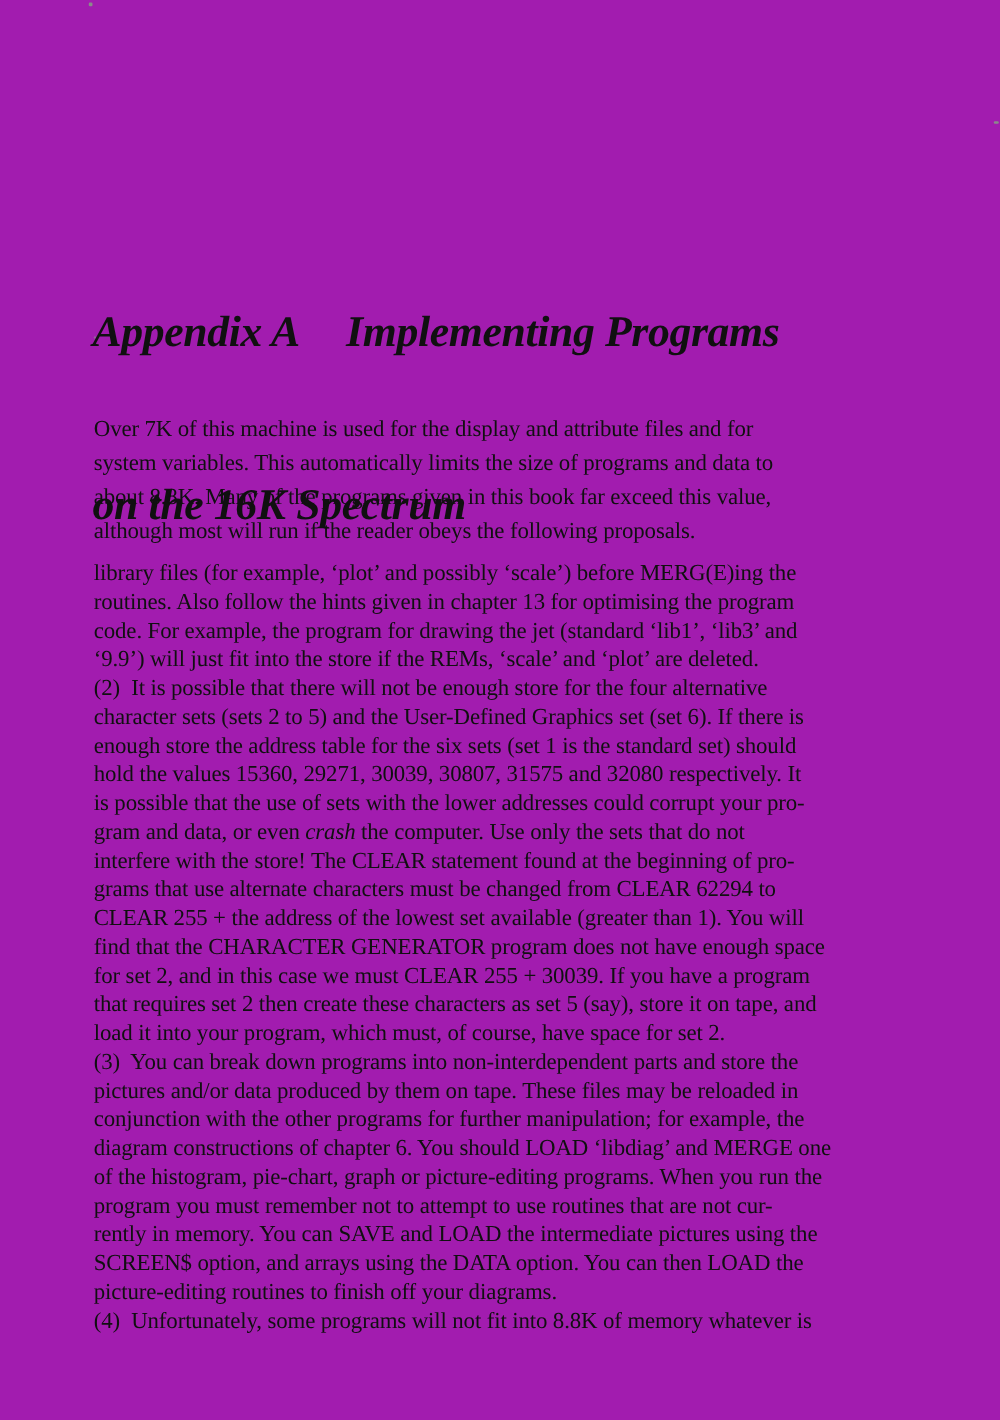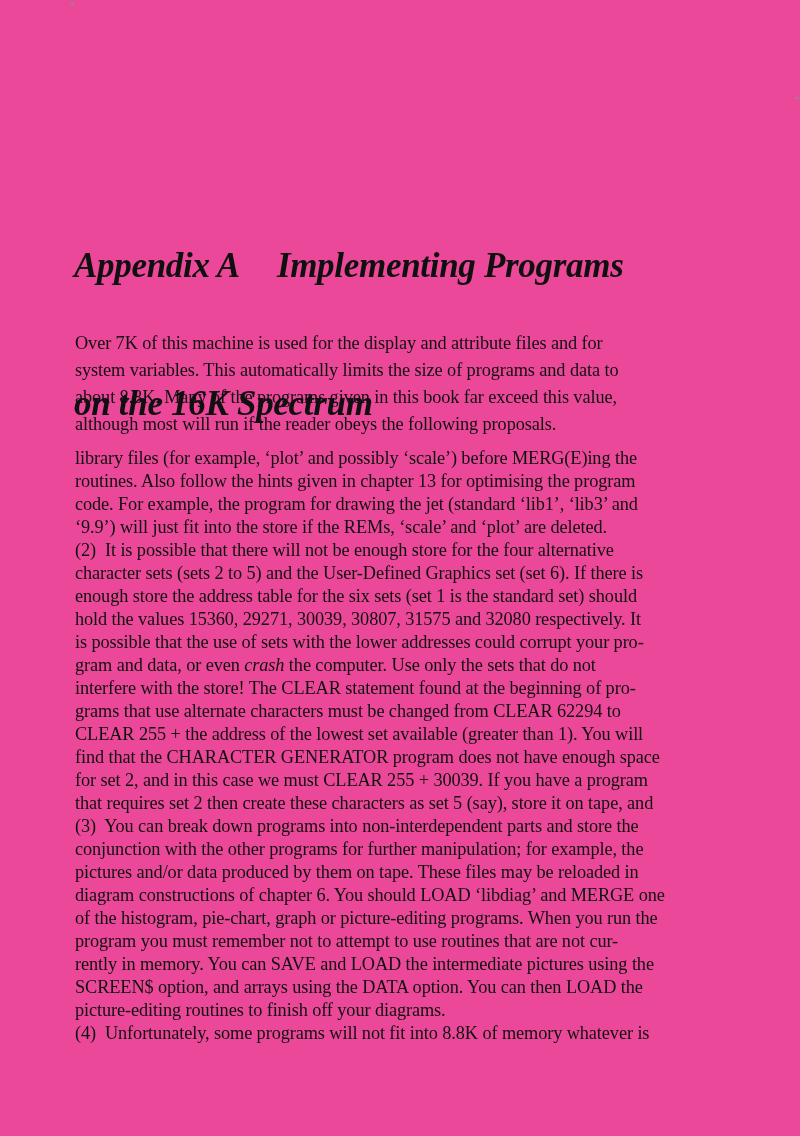--- a/index.html
+++ b/index.html
@@ -4,21 +4,21 @@
 <style>
   html, body {
     margin: 0;
     padding: 0;
     background: #e8e8e8;
   }
   .page {
     position: relative;
     width: 800px;
     height: 1136px;
-    background: #ec4899;
+    background: #a21caf;
     overflow: hidden;
     font-family: "Liberation Serif", "DejaVu Serif", serif;
     color: #101010;
   }
   .title {
     position: absolute;
     left: 74px;
     top: 151px;
     font-size: 35px;
     font-weight: bold;
@@ -95,25 +95,26 @@
         <div class="line"><span>enough store the address table for the six sets (set 1 is the standard set) should</span></div>
         <div class="line"><span>hold the values 15360, 29271, 30039, 30807, 31575 and 32080 respectively. It</span></div>
         <div class="line"><span>is possible that the use of sets with the lower addresses could corrupt your pro-</span></div>
         <div class="line"><span>gram and data, or even </span><span class="em">crash</span><span> the computer. Use only the sets that do not</span></div>
         <div class="line"><span>interfere with the store! The CLEAR statement found at the beginning of pro-</span></div>
         <div class="line"><span>grams that use alternate characters must be changed from CLEAR 62294 to</span></div>
         <div class="line"><span>CLEAR 255 + the address of the lowest set available (greater than 1). You will</span></div>
         <div class="line"><span>find that the CHARACTER GENERATOR program does not have enough space</span></div>
         <div class="line"><span>for set 2, and in this case we must CLEAR 255 + 30039. If you have a program</span></div>
         <div class="line"><span>that requires set 2 then create these characters as set 5 (say), store it on tape, and</span></div>
+        <div class="line"><span>load it into your program, which must, of course, have space for set 2.</span></div>
       </div>
       <div class="paragraph item">
         <div class="line"><span>(3)  You can break down programs into non-interdependent parts and store the</span></div>
+        <div class="line"><span>pictures and/or data produced by them on tape. These files may be reloaded in</span></div>
         <div class="line"><span>conjunction with the other programs for further manipulation; for example, the</span></div>
-        <div class="line"><span>pictures and/or data produced by them on tape. These files may be reloaded in</span></div>
         <div class="line"><span>diagram constructions of chapter 6. You should LOAD ‘libdiag’ and MERGE one</span></div>
         <div class="line"><span>of the histogram, pie-chart, graph or picture-editing programs. When you run the</span></div>
         <div class="line"><span>program you must remember not to attempt to use routines that are not cur-</span></div>
         <div class="line"><span>rently in memory. You can SAVE and LOAD the intermediate pictures using the</span></div>
         <div class="line"><span>SCREEN$ option, and arrays using the DATA option. You can then LOAD the</span></div>
         <div class="line"><span>picture-editing routines to finish off your diagrams.</span></div>
       </div>
       <div class="paragraph item">
         <div class="line"><span>(4)  Unfortunately, some programs will not fit into 8.8K of memory whatever is</span></div>
       </div>

